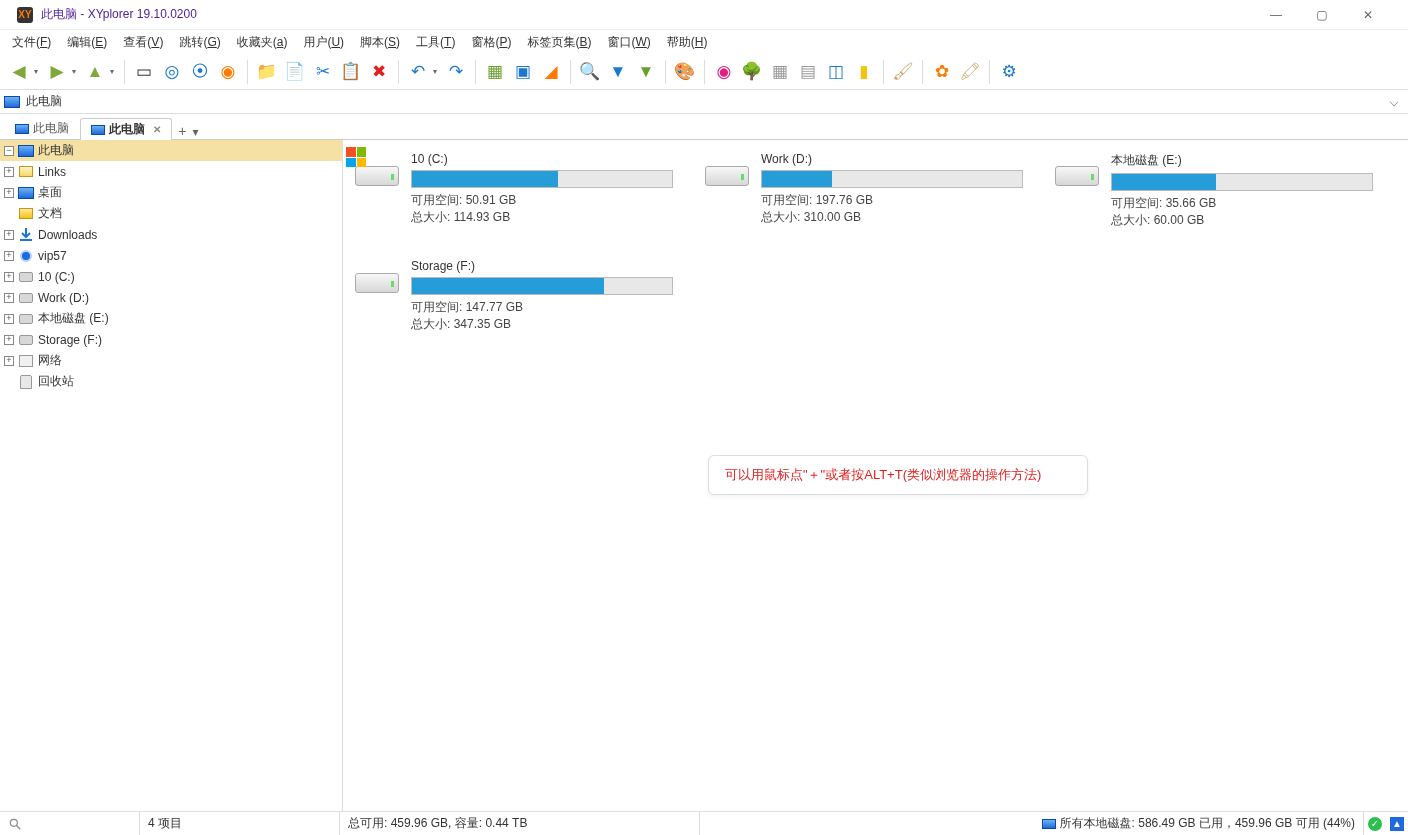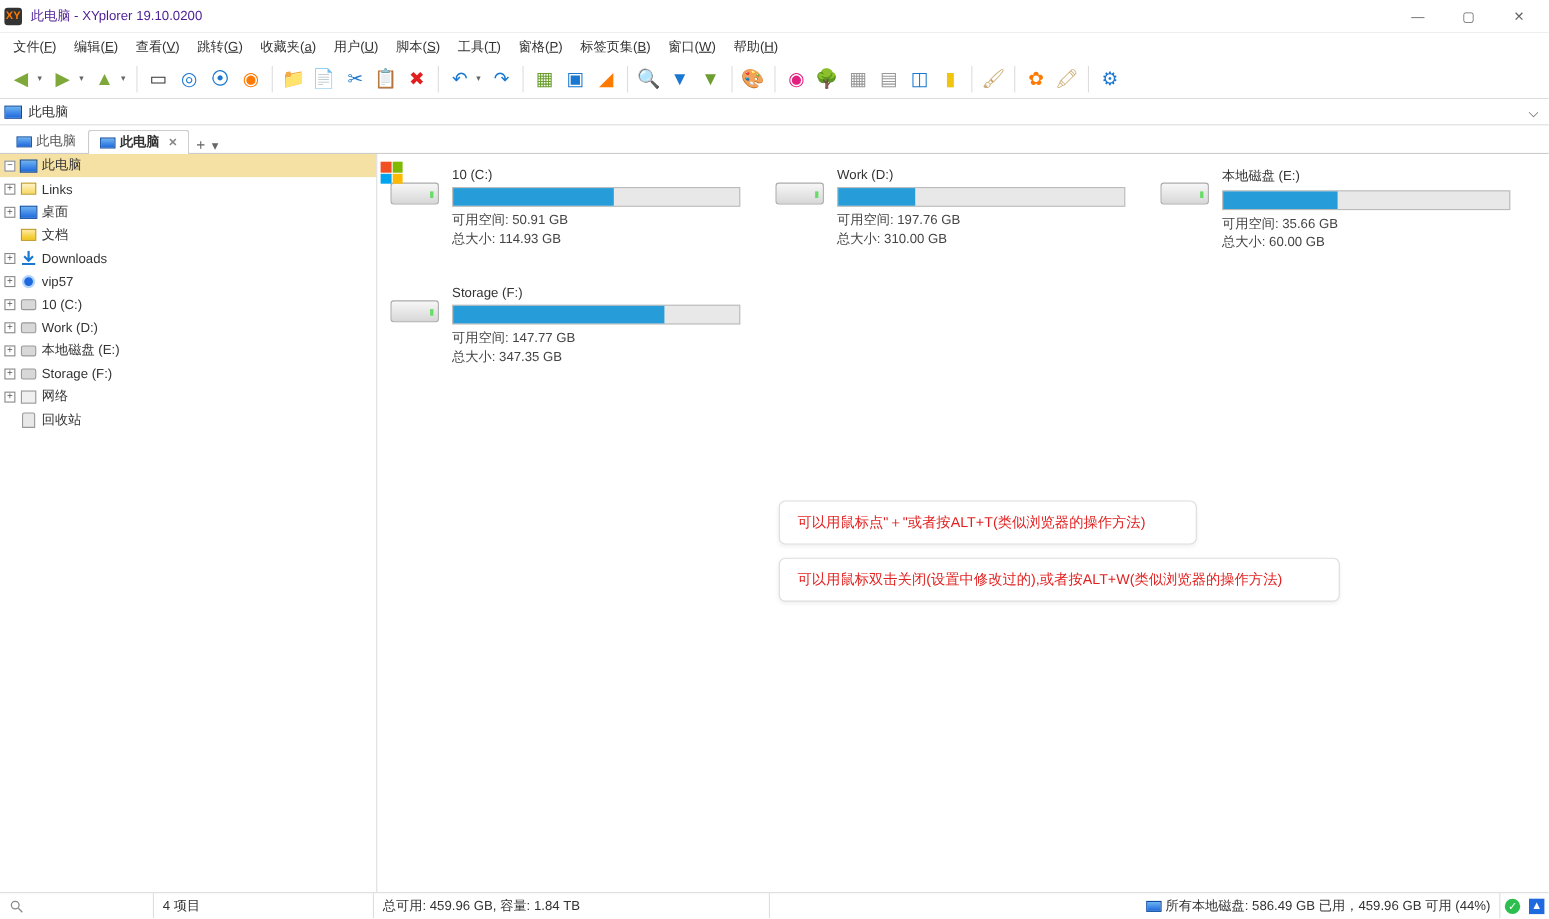--- a/index.html
+++ b/index.html
@@ -1,18 +1,18 @@
 <!DOCTYPE html>
 <html><head>
 <meta charset="utf-8">
 <style>
 * { margin:0; padding:0; box-sizing:border-box; }
 body { font-family:"Microsoft YaHei","Segoe UI",Tahoma,sans-serif; font-size:12px; color:#333; background:#fff; width:1408px; height:835px; overflow:hidden; display:flex; flex-direction:column; }
 
-.titlebar { height:30px; background:#fff; display:flex; align-items:center; padding:0 4px; border-bottom:1px solid #eee; }
+.titlebar { height:30px; background:#fff; display:flex; align-items:center; padding:0 17px; border-bottom:1px solid #eee; }
 .titlebar .icon { width:16px; height:16px; margin-right:8px; background:#333; border-radius:3px; display:flex; align-items:center; justify-content:center; color:#ff7a00; font-size:10px; font-weight:bold; }
 .titlebar .title { flex:1; color:#4c1d95; }
 .titlebar .win-btn { width:46px; height:30px; display:flex; align-items:center; justify-content:center; color:#666; cursor:pointer; }
 
 .menubar { height:24px; display:flex; align-items:center; padding:0 4px; background:#fff; }
 .menubar .item { padding:2px 8px; cursor:pointer; }
 .menubar .u { text-decoration:underline; }
 
 .toolbar { height:36px; display:flex; align-items:center; padding:2px 6px; background:#fff; border-bottom:1px solid #ddd; gap:2px; }
 .toolbar .sep { width:1px; height:24px; background:#ddd; margin:0 4px; }
@@ -385,37 +385,36 @@
             <div class="bar">
               <div class="fill" style="width:74%"></div>
             </div>
             <div class="line">可用空间: 147.77 GB</div>
             <div class="line">总大小: 347.35 GB</div>
           </div>
         </div>
       </div>
     <div id="tips"></div>
   <div class="tip-box" style="top: 315px; left: 365px; min-width: 380px;">可以用鼠标点"＋"或者按ALT+T(类似浏览器的操作方法)</div>
-      <div class="tip-box" style="top: 367px; left: 365px; min-width: 510px;">可以用鼠标双击关闭(设置中修改过的),或者按ALT+W(类似浏览器的操作方法)</div>
     </div>
 
 </div>
 
 <div class="statusbar">
   <div class="cell search">
     <svg width="14" height="14" viewBox="0 0 24 24">
         <circle cx="10" cy="10" r="6" fill="none" stroke="#888" stroke-width="2"></circle>
         <line x1="15" y1="15" x2="21" y2="21" stroke="#888" stroke-width="2"></line>
       </svg>
   </div>
   <div class="cell" style="width:200px;">
       <span>4 项目</span>
     </div>
   <div class="cell" style="width:360px;">
-      <span>总可用: 459.96 GB, 容量: 1.84 TB</span>
+      <span>总可用: 459.96 GB, 容量: 0.44 TB</span>
     </div>
   <div class="spacer"></div>
   <div class="cell">
     <div class="micon"></div>
     <span>所有本地磁盘: 586.49 GB 已用，459.96 GB 可用 (44%)</span>
   </div>
   <div class="cell" style="border:none;padding:0 4px;">
       <div class="ok">✓</div>
     </div>
   <div class="cell" style="border:none;padding:0 4px;">

